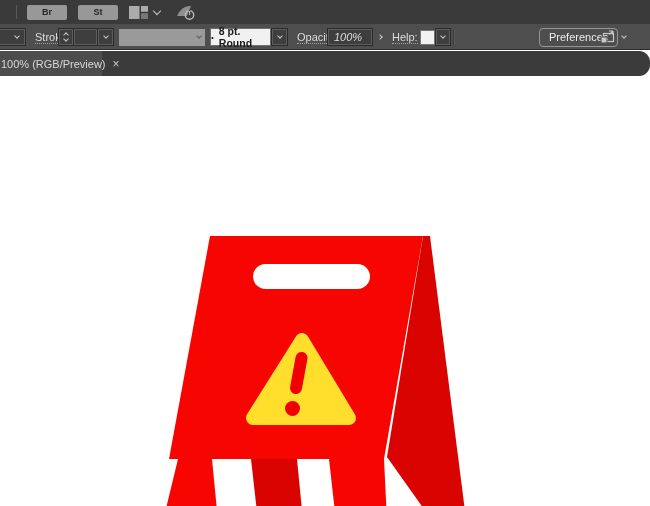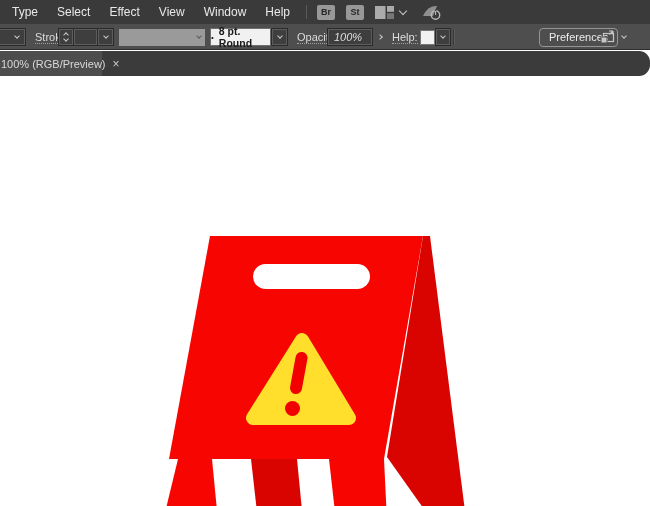--- a/index.html
+++ b/index.html
@@ -5,21 +5,21 @@
   * { margin:0; padding:0; box-sizing:border-box; }
   html,body { width:650px; height:506px; overflow:hidden; }
   body { font-family:"Liberation Sans", sans-serif; background:#fff; position:relative; }
 
   
   .menubar { position:absolute; left:0; top:0; width:650px; height:24px;
     background:#3a3a3a; display:flex; align-items:center; }
   .menu-items { display:flex; align-items:center; padding-left:12px; gap:19px; }
   .menu-item { color:#e9e9e9; font-size:12px; cursor:default; }
   .mb-sep { width:1px; height:14px; background:#5a5a5a; margin:0 10px 0 16px; }
-  .sq-btn { width:18px; height:15px; background:#989898; color:#262626;
+  .sq-btn { width:40px; height:15px; background:#989898; color:#262626;
     font-size:9px; font-weight:bold; border-radius:2px; display:flex;
     align-items:center; justify-content:center; margin-right:11px; }
   .chev { display:inline-block; width:6px; height:6px;
     border-right:1.6px solid #c8c8c8; border-bottom:1.6px solid #c8c8c8;
     transform:rotate(45deg); }
   .chev.small { width:4px; height:4px; }
   .chev.up { transform:rotate(225deg); }
   .chev.right { transform:rotate(-45deg); }
 
   
@@ -42,28 +42,20 @@
   .tab-close { color:#c9c9c9; font-size:12px; margin-left:7px; line-height:10px; }
 
   
   .canvas { position:absolute; left:0; top:76px; width:650px; height:430px; background:#ffffff; }
   .sign-svg { position:absolute; left:150px; top:140px; }
 </style>
 </head>
 <body>
 
 <div class="menubar">
-  <div class="menu-items">
-    <span class="menu-item">Type</span>
-    <span class="menu-item">Select</span>
-    <span class="menu-item">Effect</span>
-    <span class="menu-item">View</span>
-    <span class="menu-item">Window</span>
-    <span class="menu-item">Help</span>
-  </div>
   <span class="mb-sep"></span>
   <span class="sq-btn">Br</span>
   <span class="sq-btn">St</span>
   <span style="margin-right:6px; display:flex; align-items:center;">
     <svg width="19" height="13" viewBox="0 0 19 13">
       <rect x="0" y="0" width="10.5" height="13" fill="#ababab"></rect>
       <rect x="12" y="0" width="7" height="5.8" fill="#ababab"></rect>
       <rect x="12" y="7.2" width="7" height="5.8" fill="#777777"></rect>
     </svg>
   </span>

